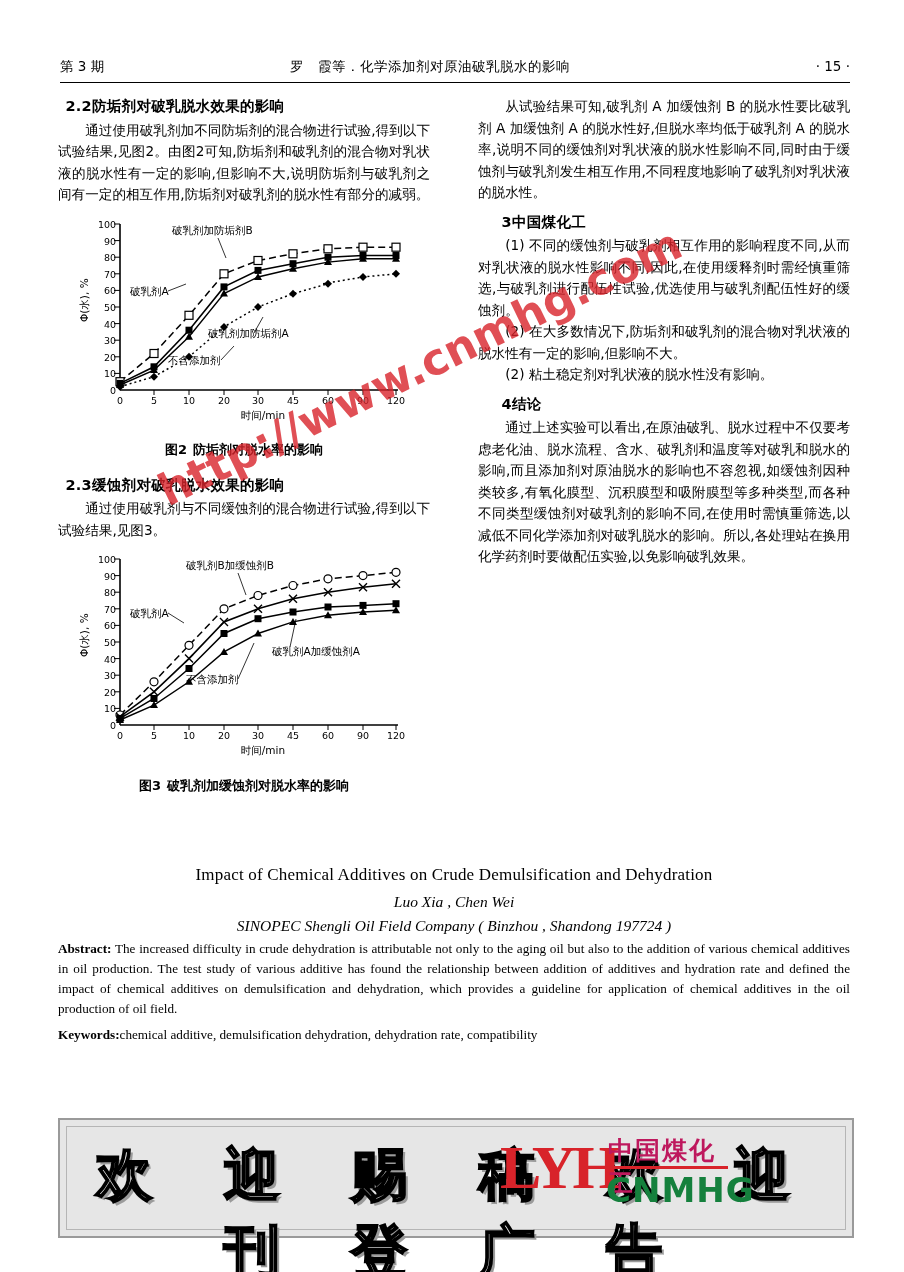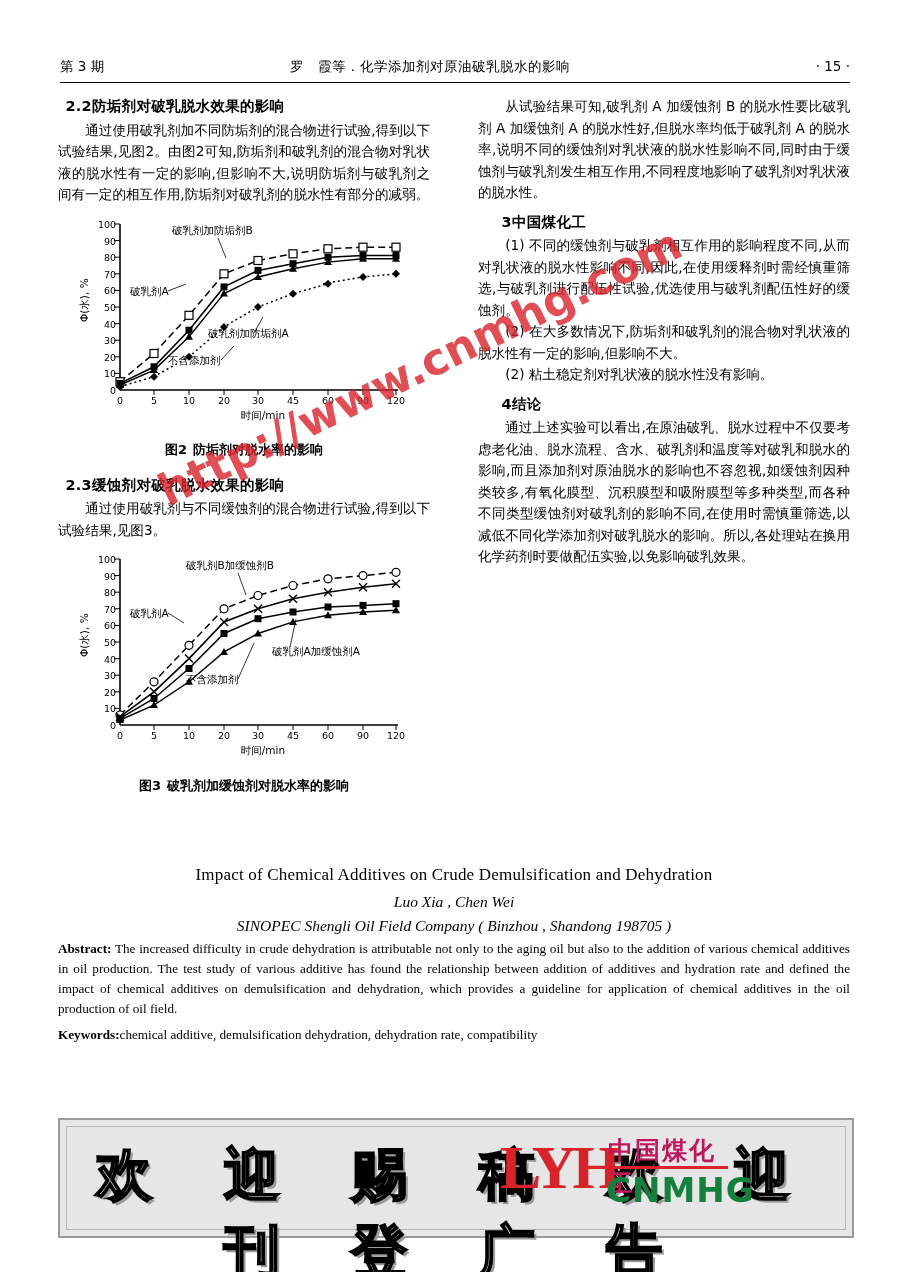--- a/index.html
+++ b/index.html
@@ -489,21 +489,21 @@
     <div class="gap-s"></div>
     <div class="sec-head">
       <span class="num">4</span><span>结论</span>
     </div>
     <p class="para">通过上述实验可以看出,在原油破乳、脱水过程中不仅要考虑老化油、脱水流程、含水、破乳剂和温度等对破乳和脱水的影响,而且添加剂对原油脱水的影响也不容忽视,如缓蚀剂因种类较多,有氧化膜型、沉积膜型和吸附膜型等多种类型,而各种不同类型缓蚀剂对破乳剂的影响不同,在使用时需慎重筛选,以减低不同化学添加剂对破乳脱水的影响。所以,各处理站在换用化学药剂时要做配伍实验,以免影响破乳效果。</p>
   </div>
 
   <div class="en-block">
     <div class="en-title">Impact of Chemical Additives on Crude Demulsification and Dehydration</div>
     <div class="en-authors">Luo Xia , Chen Wei</div>
-    <div class="en-affil">SINOPEC Shengli Oil Field Company ( Binzhou , Shandong 198705 )</div>
+    <div class="en-affil">SINOPEC Shengli Oil Field Company ( Binzhou , Shandong 197724 )</div>
     <div class="en-abs">
       <b>Abstract:</b>
       <span>The increased difficulty in crude dehydration is attributable not only to the aging oil but also to the addition of various chemical additives in oil production. The test study of various additive has found the relationship between addition of additives and hydration rate and defined the impact of chemical additives on demulsification and dehydration, which provides a guideline for application of chemical additives in the oil production of oil field.</span>
     </div>
     <div class="en-kw">
       <b>Keywords:</b><span>chemical additive, demulsification dehydration, dehydration rate, compatibility</span>
     </div>
   </div>
 
   <div class="ad">

